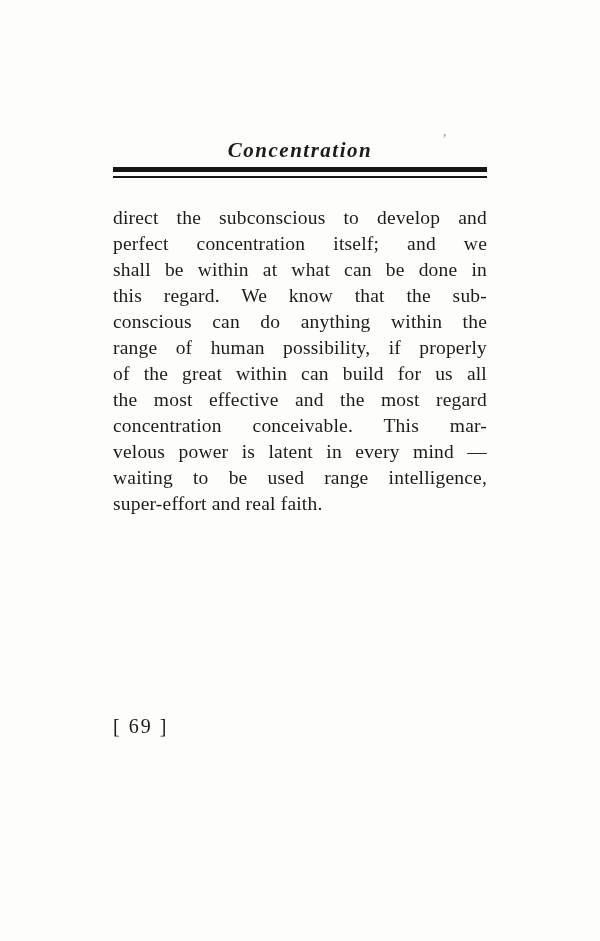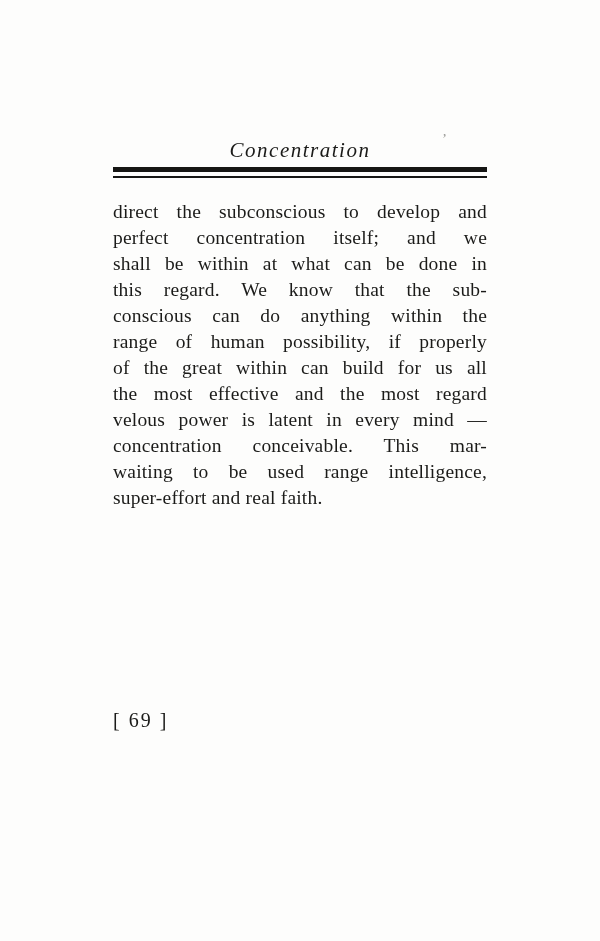--- a/index.html
+++ b/index.html
@@ -19,35 +19,35 @@
   }
   .column {
     width: 374px;
     margin: 0 auto;
   }
   .running-head {
     text-align: center;
     font-size: 21px;
     line-height: 24px;
     font-style: italic;
-    font-weight: normal;
+    font-weight: bold;
     letter-spacing: 1.5px;
   }
   .rule-thick {
     height: 5px;
     background: #161614;
     margin-top: 5px;
   }
   .rule-thin {
     height: 2px;
     background: #161614;
     margin-top: 4px;
   }
   .body-text {
-    margin-top: 21px;
+    margin-top: 27px;
     font-size: 19.5px;
     line-height: 26px;
     letter-spacing: 0.2px;
   }
   .body-text .line {
     text-align: justify;
     text-align-last: justify;
     white-space: nowrap;
   }
   .body-text .line:last-child {
@@ -81,21 +81,21 @@
 
     <div class="body-text">
         <div class="line">direct the subconscious to develop and</div>
         <div class="line">perfect concentration itself; and we</div>
         <div class="line">shall be within at what can be done in</div>
         <div class="line">this regard.  We know that the sub-</div>
         <div class="line">conscious can do anything within the</div>
         <div class="line">range of human possibility, if properly</div>
         <div class="line">of the great within can build for us all</div>
         <div class="line">the most effective and the most regard</div>
+        <div class="line">concentration conceivable.  This mar-</div>
         <div class="line">velous power is latent in every mind —</div>
-        <div class="line">concentration conceivable.  This mar-</div>
         <div class="line">waiting to be used range intelligence,</div>
         <div class="line">super-effort and real faith.</div>
       </div>
 
     <div class="folio">[ 69 ]</div>
   </div>
 </div>
 
 </body></html>

